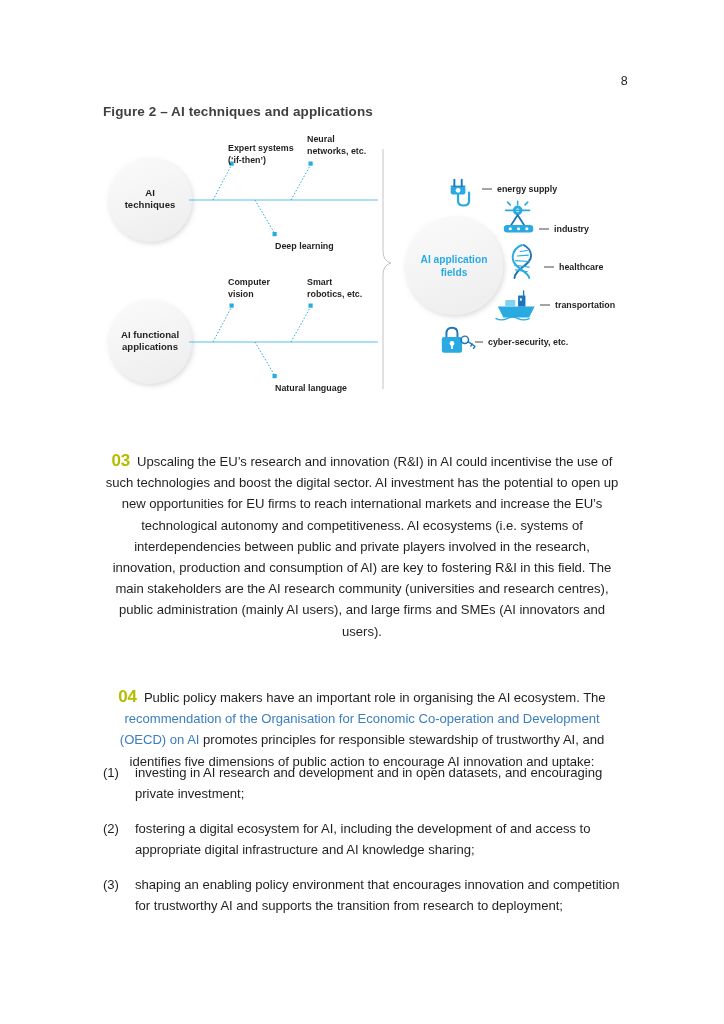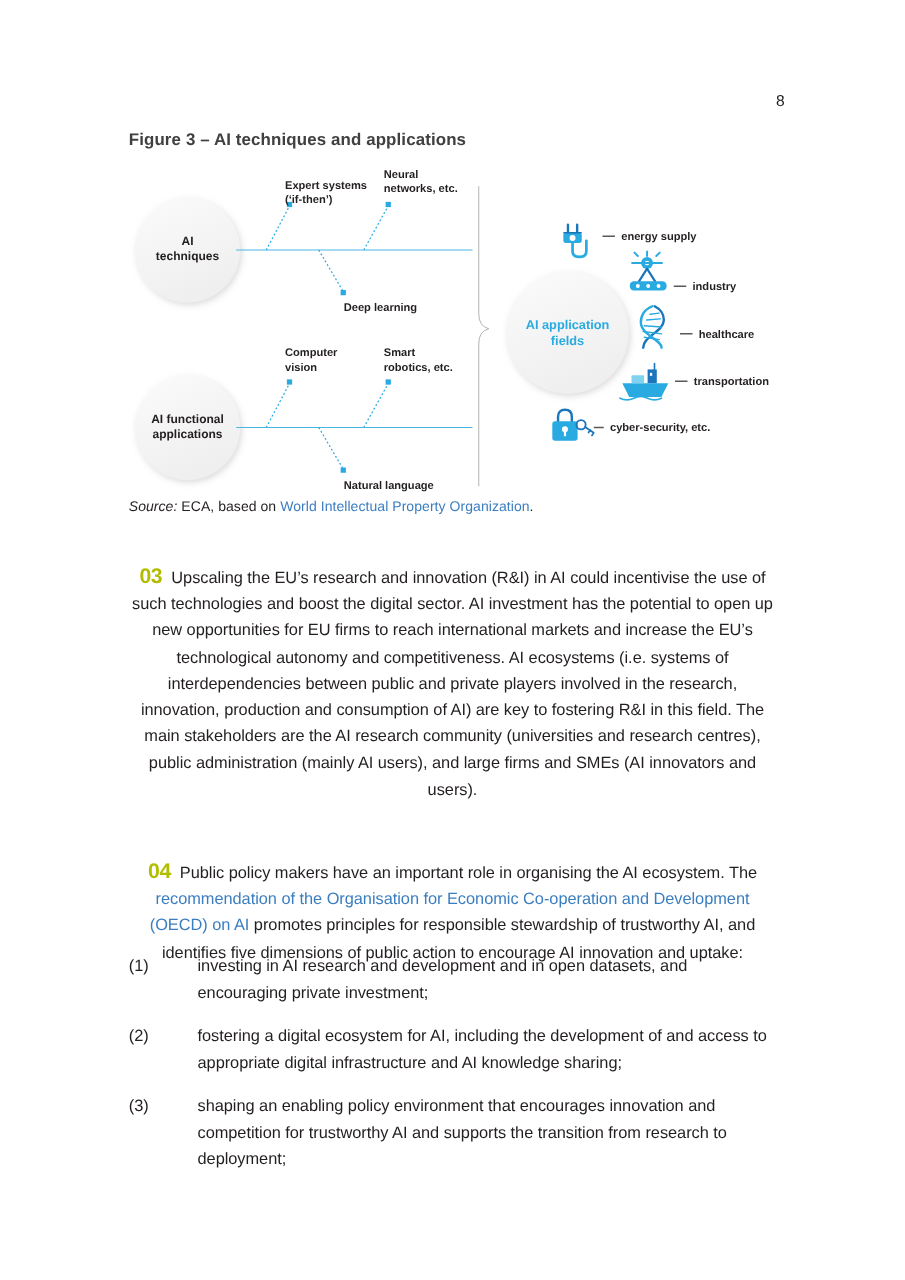--- a/index.html
+++ b/index.html
@@ -89,34 +89,33 @@
     color: #231f20;
     display: flex;
     letter-spacing: -0.03px;
   }
   .list-marker {
     width: 32px;
     flex: 0 0 32px;
   }
   .list-body {
     flex: 1 1 auto;
-    margin-left: 23px;
   }
   #list-1 { top: 762px; }
   #list-2 { top: 818px; }
   #list-3 { top: 874px; }
 </style>
 </head>
 <body>
 
 <div class="page">
 
   <div class="page-number">8</div>
 
-  <div class="figure-title">Figure 3 – AI techniques and applications</div>
+  <div class="figure-title">Figure 2 – AI techniques and applications</div>
 
   <div class="figure-wrap">
     <svg width="528" height="262" viewBox="0 0 528 262" xmlns="http://www.w3.org/2000/svg">
       <defs>
         <filter id="softshadow" x="-30%" y="-30%" width="180%" height="180%">
           <feDropShadow dx="1.5" dy="2" stdDeviation="2.4" flood-color="#9a9a9a" flood-opacity="0.35"></feDropShadow>
         </filter>
         <linearGradient id="circlegrad" x1="0" y1="0" x2="0.4" y2="1">
           <stop offset="0%" stop-color="#fbfbfb"></stop>
           <stop offset="100%" stop-color="#efefef"></stop>
@@ -226,21 +225,20 @@
         <circle cx="13" cy="19" r="2.6" fill="#ffffff"></circle>
         <rect x="12.1" y="19" width="1.9" height="6" fill="#ffffff"></rect>
         <circle cx="27" cy="15" r="4" fill="none" stroke="#1b75bb" stroke-width="1.6"></circle>
         <path d="M30.5 17 L38 22 M35 19.5 L33.5 21.8 M38 22 L36.5 24.3" stroke="#1b75bb" stroke-width="1.5" fill="none" stroke-linecap="round"></path>
       </g>
       <line x1="372" y1="209" x2="380" y2="209" stroke="#58595b" stroke-width="1.1"></line>
       <text x="385" y="212" font-family="Liberation Sans, sans-serif" font-size="8.9" font-weight="bold" fill="#231f20">cyber-security, etc.</text>
     </svg>
   </div>
 
-  <div class="source-line"><span class="src-label">Source:</span><span> ECA, based on </span><span class="link">World Intellectual Property Organization</span><span>.</span></div>
 
   <div class="body-text" id="para-03"><span class="para-num">03</span>&nbsp; <span>Upscaling the EU’s research and innovation (R&amp;I) in AI could incentivise the use of such technologies and boost the digital sector. AI investment has the potential to open up new opportunities for EU firms to reach international markets and increase the EU’s technological autonomy and competitiveness. AI ecosystems (i.e. systems of interdependencies between public and private players involved in the research, innovation, production and consumption of AI) are key to fostering R&amp;I in this field. The main stakeholders are the AI research community (universities and research centres), public administration (mainly AI users), and large firms and SMEs (AI innovators and users).</span></div>
 
   <div class="body-text" id="para-04"><span class="para-num">04</span>&nbsp; <span>Public policy makers have an important role in organising the AI ecosystem. The </span><span class="link">recommendation of the Organisation for Economic Co-operation and Development (OECD) on AI</span><span> promotes principles for responsible stewardship of trustworthy AI, and identifies five dimensions of public action to encourage AI innovation and uptake:</span></div>
 
   <div class="list-item" id="list-1">
     <span class="list-marker">(1)</span>
     <span class="list-body">investing in AI research and development and in open datasets, and encouraging private investment;</span>
   </div>
 

